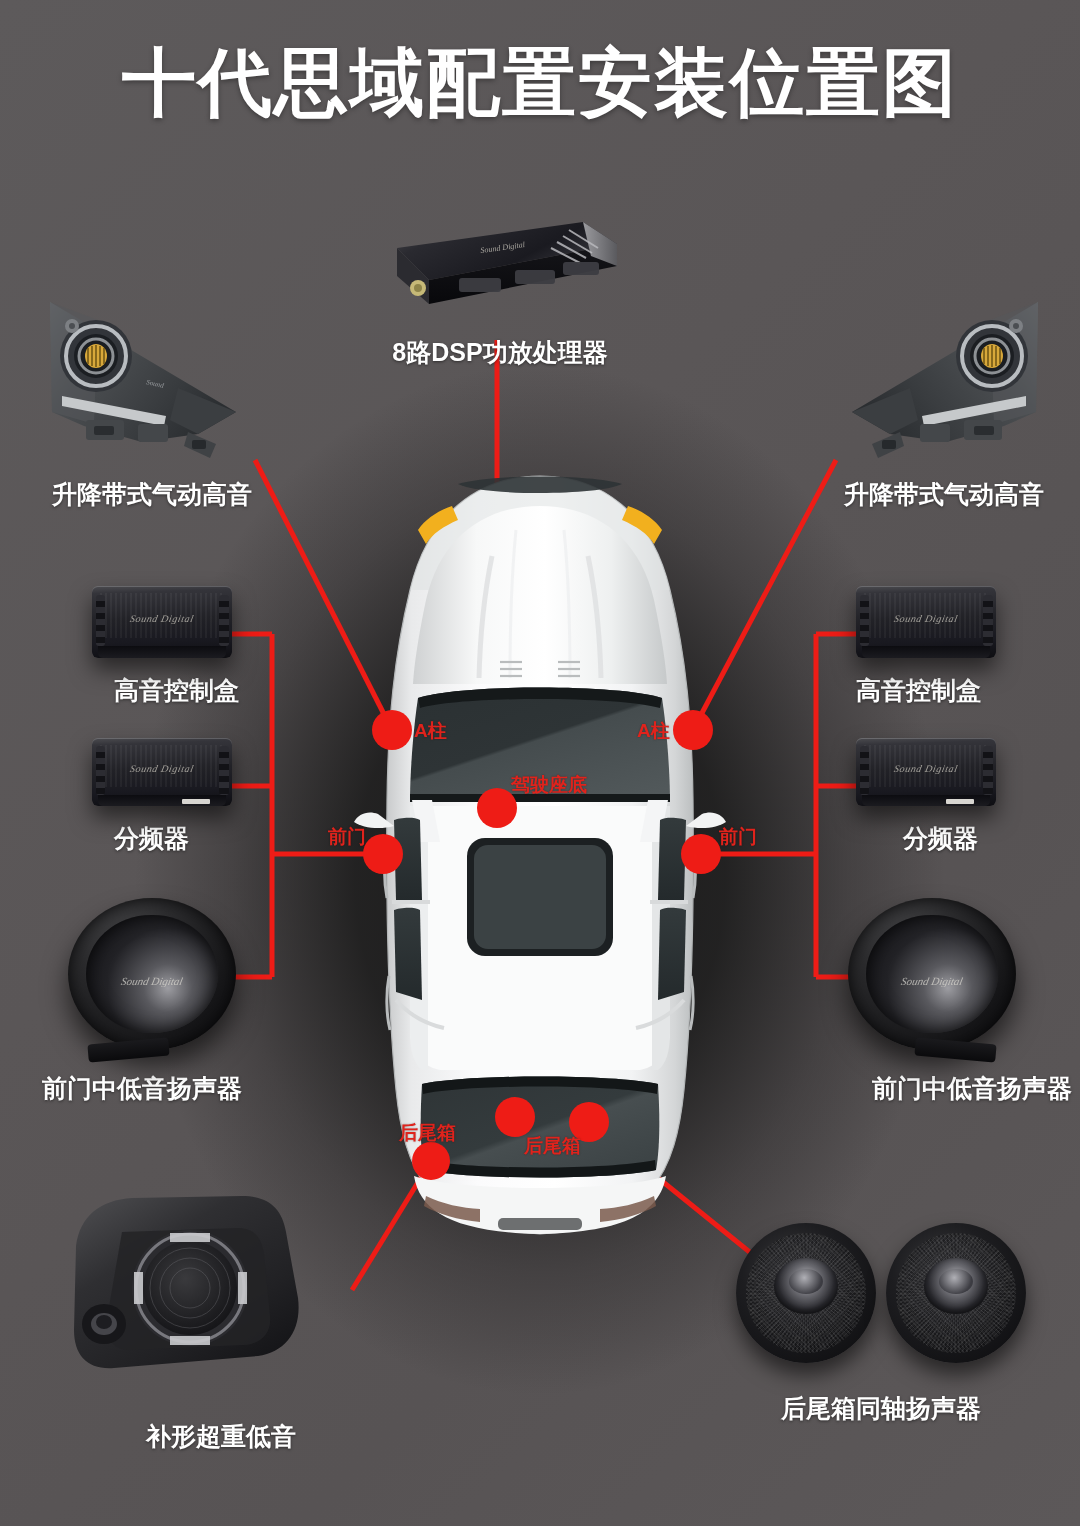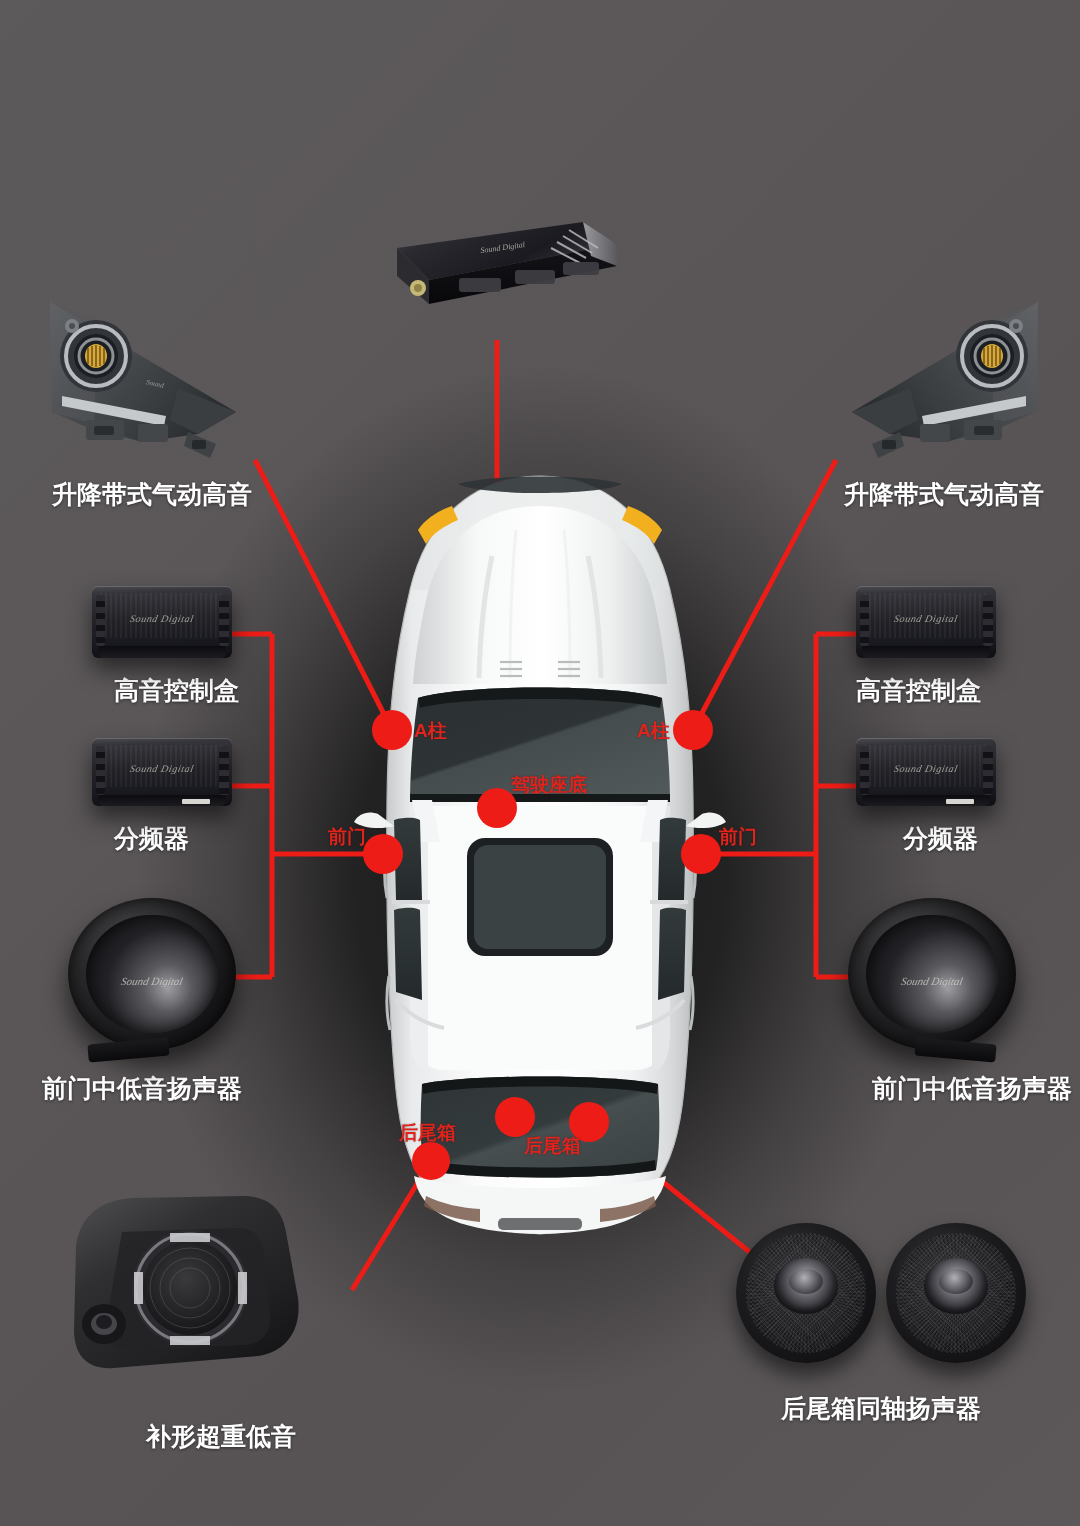--- a/index.html
+++ b/index.html
@@ -151,20 +151,21 @@
   }
 
   
   .subbox{ position:relative; width:100%; height:100%; }
 </style>
 </head>
 <body>
 
 <div id="stage">
 
+  <div class="title">十代思域配置安装位置图</div>
 
   <svg id="lines" viewBox="0 0 1080 1526">
     <g stroke="#ee1c16" fill="none" stroke-width="5">
 
       <path d="M497 340 L497 808"></path>
 
       <path d="M255 460 L392 730"></path>
 
       <path d="M836 460 L693 730"></path>
 
@@ -374,20 +375,21 @@
 
         <rect x="104" y="78" width="42" height="14" rx="3" fill="#3d3d42" opacity=".95"></rect>
         <rect x="160" y="70" width="40" height="14" rx="3" fill="#3d3d42" opacity=".95"></rect>
         <rect x="208" y="62" width="36" height="13" rx="3" fill="#3d3d42" opacity=".95"></rect>
         <circle cx="63" cy="88" r="8" fill="#c6b977"></circle>
         <circle cx="63" cy="88" r="4" fill="#8e8449"></circle>
 
         <text x="148" y="50" fill="#aaa7a0" font-size="8" font-style="italic" text-anchor="middle" font-family="Liberation Serif, serif" transform="rotate(-8 148 50)">Sound Digital</text>
       </svg>
     </div>
+    <div class="caption">8路DSP功放处理器</div>
   </div>
 
   <div class="part" style="left:38px; top:292px; width:250px;">
     <div class="photo" style="height:180px;">
       <svg viewBox="0 0 250 180" style="width:100%;height:100%;">
         <defs>
           <linearGradient id="podL" x1="0" y1="0" x2="1" y2="0.6">
             <stop offset="0%" stop-color="#6d7073"></stop>
               <stop offset="35%" stop-color="#4d5053"></stop>
             <stop offset="75%" stop-color="#393c3f"></stop>

